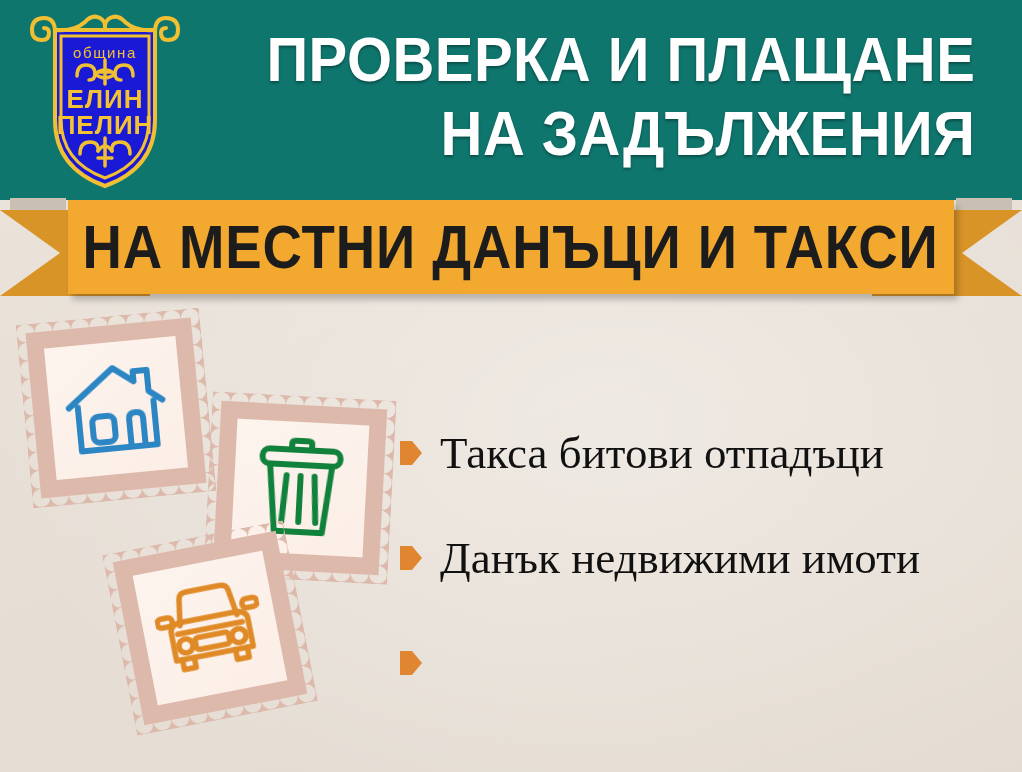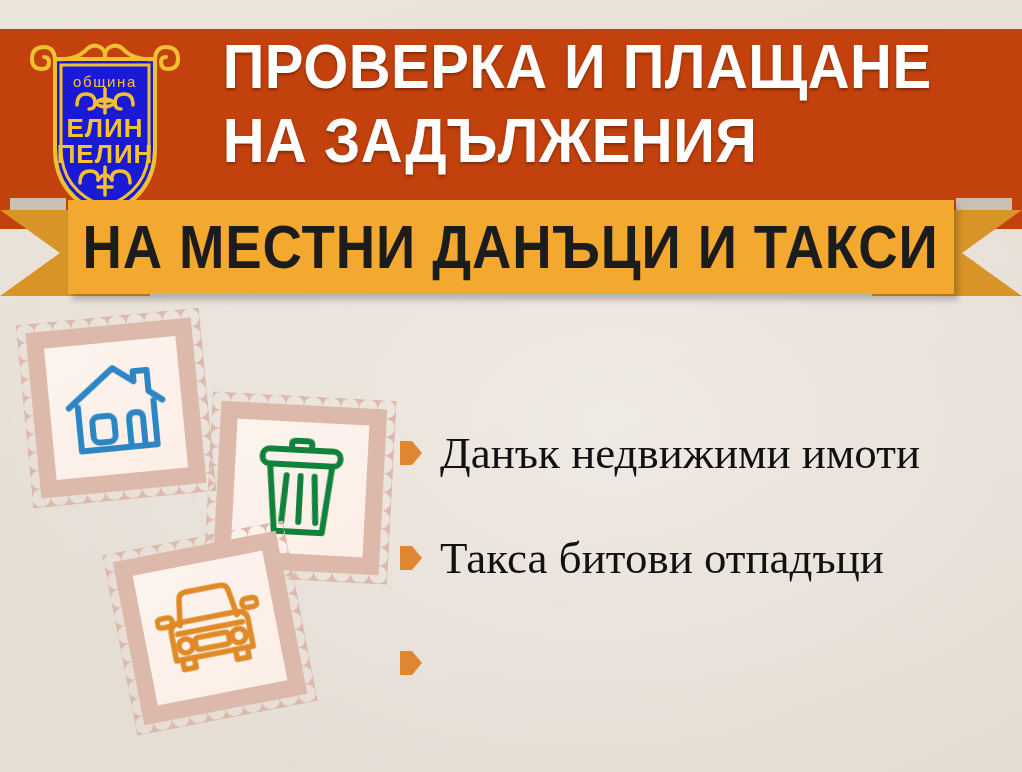--- a/index.html
+++ b/index.html
@@ -35,42 +35,41 @@
     pointer-events: none;
   }
 
   
   .header {
     position: absolute;
     left: 0;
     top: 0;
     width: 1022px;
     height: 200px;
-    background: #c2410c;
+    background: #0f766e;
     z-index: 5;
-    margin-top: 29px;
   }
 
   
   .crest {
     position: absolute;
     left: 22px;
     top: 8px;
     width: 166px;
     height: 184px;
   }
   .crest svg { display:block; width:100%; height:100%; }
 
   
   .header-titles {
     position: absolute;
     left: 190px;
-    top: 0;
+    top: 22px;
     width: 818px;
-    text-align: left;
+    text-align: right;
     color: #ffffff;
   }
   .title-line {
     font-family: "Liberation Sans", sans-serif;
     font-weight: 700;
     font-size: 63px;
     line-height: 74px;
     letter-spacing: 0.5px;
     transform: scaleX(0.92);
     transform-origin: center;
@@ -292,26 +291,26 @@
           <rect x="89" y="24" width="15" height="9" rx="4"></rect>
         </g>
       </svg>
     </div>
   </div>
 
   <div class="bullet-list">
 
     <div class="bullet-item">
       <span class="bullet-marker"></span>
-      <span class="bullet-label">Данък недвижими имоти</span>
+      <span class="bullet-label">Такса битови отпадъци</span>
     </div>
 
     <div class="bullet-item">
       <span class="bullet-marker"></span>
-      <span class="bullet-label">Такса битови отпадъци</span>
+      <span class="bullet-label">Данък недвижими имоти</span>
     </div>
 
     <div class="bullet-item">
       <span class="bullet-marker"></span>
     </div>
 
   </div>
 
 </div>
 

